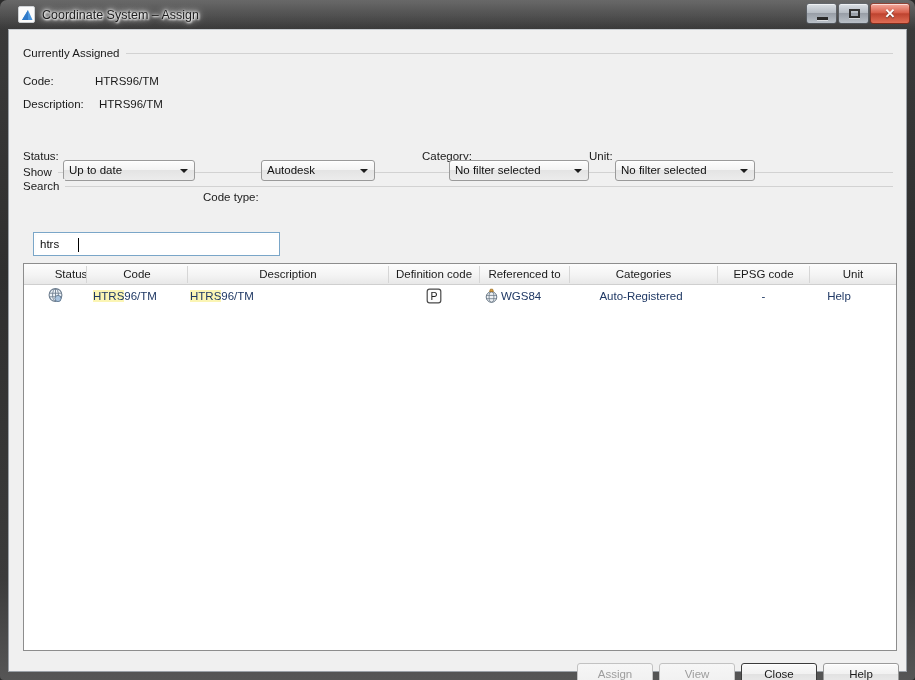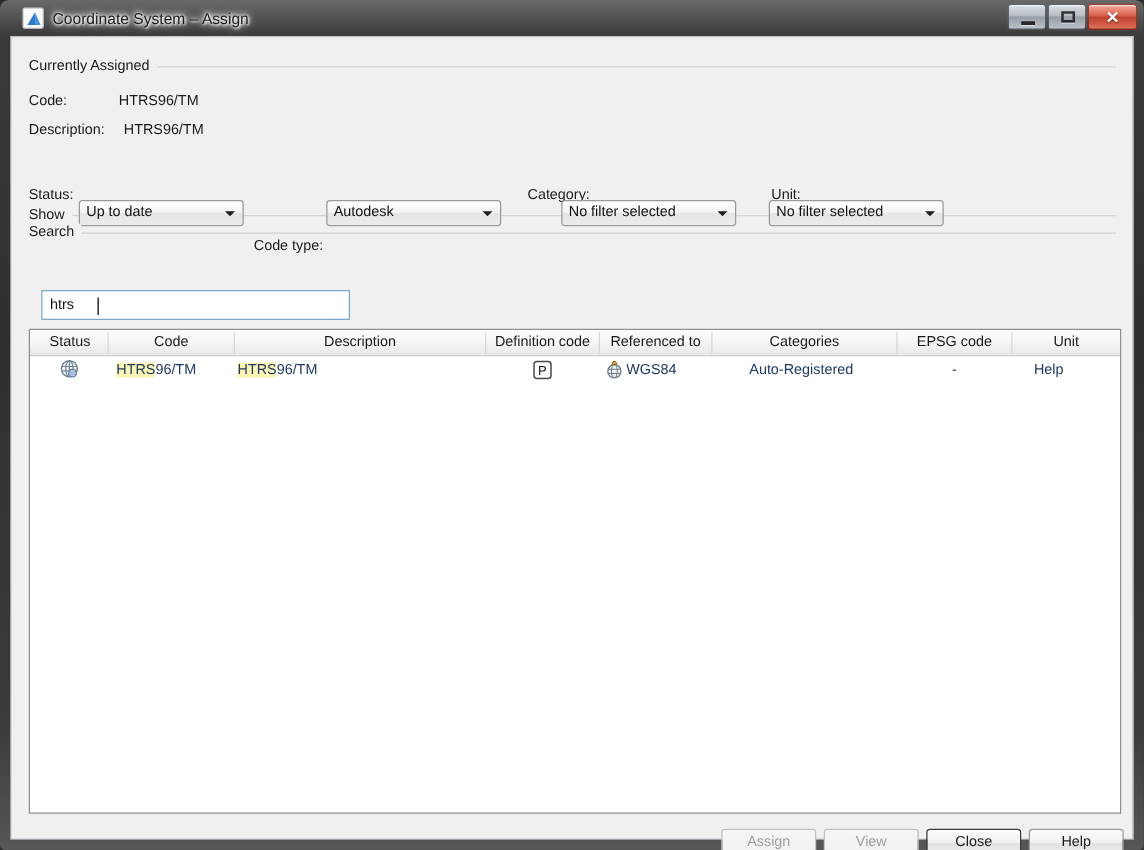--- a/index.html
+++ b/index.html
@@ -199,50 +199,50 @@
       <span class="lbl">Show</span>
     </div>
 
     <div class="ftxt" style="left:14px; top:119px;">Status:</div>
     <div class="combo" style="left:54px; top:114px; width:132px;">
       <span class="val" style="width:112px;">Up to date</span>
       <span class="arw"></span>
     </div>
 
     <div class="ftxt" style="left:194px; top:119px;margin-top:41px;">Code type:</div>
-    <div class="combo" style="left:252px; top:114px; width:140px;">
+    <div class="combo" style="left:252px; top:114px; width:114px;">
       <span class="val" style="width:108px;">Autodesk</span>
       <span class="arw"></span>
     </div>
 
     <div class="ftxt" style="left:388px; top:119px;margin-left:25px;">Category:</div>
     <div class="combo" style="left:440px; top:114px; width:140px;">
       <span class="val" style="width:120px;">No filter selected</span>
       <span class="arw"></span>
     </div>
 
-    <div class="ftxt" style="left:580px; top:119px;margin-left:28px;">Unit:</div>
+    <div class="ftxt" style="left:580px; top:119px;">Unit:</div>
     <div class="combo" style="left:606px; top:114px; width:140px;">
       <span class="val" style="width:120px;">No filter selected</span>
       <span class="arw"></span>
     </div>
 
     <div class="grp" style="left:14px; top:149px; width:870px;">
       <span class="rule" style="left:0; width:870px;"></span>
       <span class="lbl">Search</span>
     </div>
     <div id="search-input">
       <span class="txt">htrs</span>
       <span id="caret"></span>
     </div>
 
     <div id="listview">
 
       <div id="header-row">
-        <div class="hcell" style="left:1px;   width:62px;">Status</div>
+        <div class="hcell" style="left:16px;   width:62px;">Status</div>
         <div class="hsep" style="left:62px;"></div>
         <div class="hcell" style="left:63px; width:100px;">Code</div>
         <div class="hsep" style="left:163px;"></div>
         <div class="hcell" style="left:164px;width:200px;">Description</div>
         <div class="hsep" style="left:364px;"></div>
         <div class="hcell" style="left:365px;width:90px;">Definition code</div>
         <div class="hsep" style="left:455px;"></div>
         <div class="hcell" style="left:456px;width:89px;">Referenced to</div>
         <div class="hsep" style="left:545px;"></div>
         <div class="hcell" style="left:546px;width:147px;">Categories</div>

